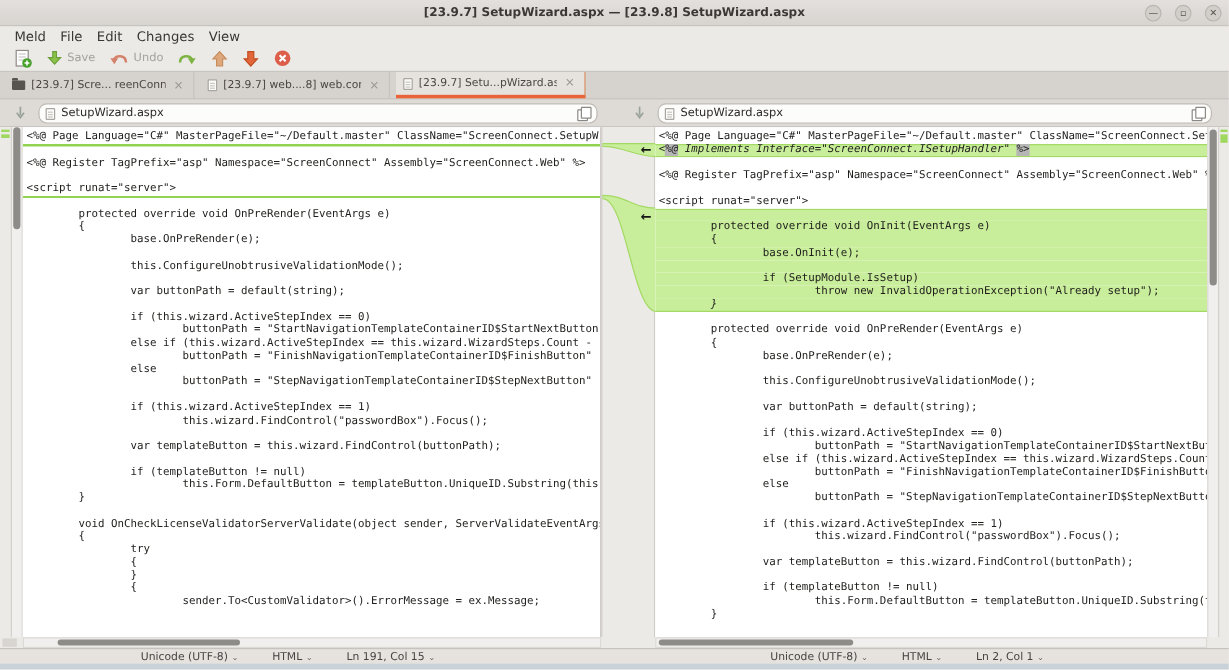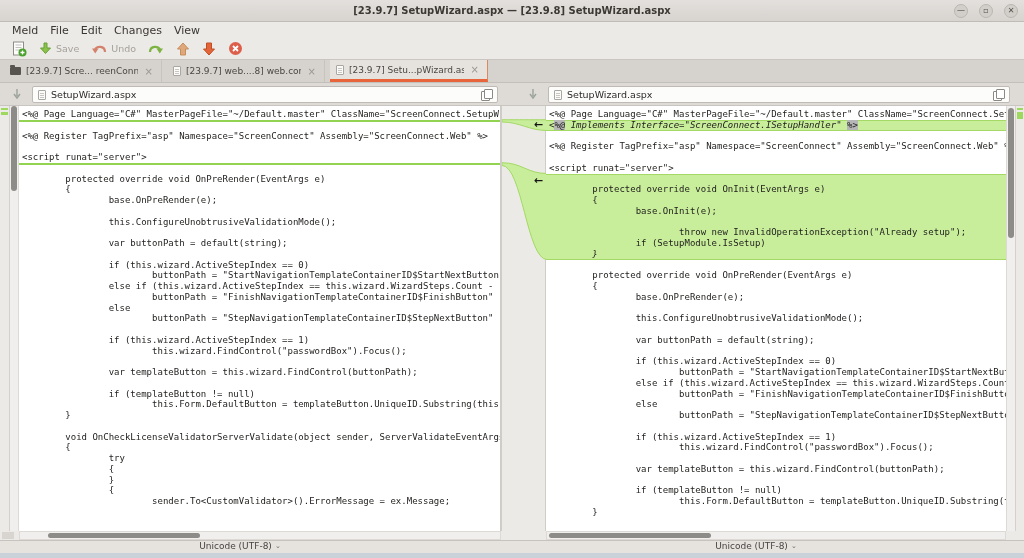--- a/index.html
+++ b/index.html
@@ -34,21 +34,21 @@
   .foldericon { width:11px; height:8px; background:#57534e; border-radius:1px; position:relative; flex:none; }
   .foldericon:before { content:""; position:absolute; top:-2px; left:0; width:5px; height:2px; background:#57534e; border-radius:1px 1px 0 0; }
   .fileicon { width:8px; height:10px; background:#fbfbfa; border:1px solid #aaa6a1; border-radius:1px; flex:none; position:relative; }
   .fileicon:before { content:""; position:absolute; left:1px; top:2px; width:4px; height:1px; background:#c9c5c0; box-shadow:0 2px 0 #c9c5c0, 0 4px 0 #c9c5c0; }
 
   .fileheader { position:absolute; left:0; top:83px; width:1024px; height:23px; background:#dedad6;
     border-bottom:1px solid #c9c5c0; }
   .fh-half { position:absolute; top:0; height:23px; display:flex; align-items:center; }
   .fh-left { left:0; width:512px; }
   .fh-right { left:512px; width:512px; }
-  .entry { height:17px; background:#fcfcfb; border:1px solid #bfbab5; border-radius:2px;
+  .entry { height:17px; background:#fcfcfb; border:1px solid #bfbab5; border-radius:7px;
     display:flex; align-items:center; gap:5px; padding:0 5px; font-size:9.5px; color:#2d2b28; flex:1; }
   .entry-name { flex:1; }
   .copyicon { width:11px; height:11px; position:relative; flex:none; }
   .copyicon:before { content:""; position:absolute; left:0; top:2px; width:7px; height:8px; border:1px solid #8c8884; border-radius:1px; background:#fff; }
   .copyicon:after { content:""; position:absolute; left:3px; top:0; width:7px; height:8px; border:1px solid #8c8884; border-radius:1px; background:#fff; }
 
   
   .main { position:absolute; left:0; top:106px; width:1024px; height:425px; background:#f4f3f1; }
   .map { position:absolute; top:0; height:425px; width:10px; background:#eceae7; }
   .map-l { left:0; border-right:1px solid #d4d0cc; }
@@ -76,21 +76,21 @@
   .merge-arrow { position:absolute; right:2px; font-size:11px; font-weight:bold; color:#141414; line-height:11px; }
 
   
   .hscrollrow { position:absolute; left:0; top:531px; width:1024px; height:9px; background:#eceae7; }
   .htrack { position:absolute; top:0; height:9px; background:#f0efee; border:1px solid #ddd9d5; }
   .hthumb { position:absolute; top:1px; height:5px; background:#8e8c89; border-radius:3px; }
   .corner { position:absolute; left:2px; top:1px; width:12px; height:7px; background:#d8d4d0; }
 
   .statusbar { position:absolute; left:0; top:540px; width:1024px; height:13px; background:#e6e3df;
     border-top:1px solid #c6c2bd; font-size:9px; color:#464340; }
-  .sb-half { position:absolute; top:0; height:13px; display:flex; align-items:center; justify-content:flex-start; gap:16px;flex-direction:column; }
+  .sb-half { position:absolute; top:0; height:13px; display:flex; align-items:center; justify-content:center; gap:28px; }
   .sb-left { left:0; width:512px; padding-right:32px; }
   .sb-right { left:512px; width:512px; padding-right:24px; }
   .sb-item { display:flex; align-items:center; gap:3px; }
   .caret { font-size:7px; color:#6e6a66; }
 
   .bottomstrip { position:absolute; left:0; top:553px; width:1024px; height:5px; background:#c9d2d8; }
 
   svg { display:block; }
 </style>
 </head>
@@ -283,22 +283,22 @@
       <div class="cl ins et eb"><span>&lt;</span><span class="gseg">%@</span><span> Implements Interface="ScreenConnect.ISetupHandler" </span><span class="gseg">%&gt;</span></div>
       <div class="cl"></div>
       <div class="cl">&lt;%@ Register TagPrefix="asp" Namespace="ScreenConnect" Assembly="ScreenConnect.Web" %&gt;</div>
       <div class="cl"></div>
       <div class="cl">&lt;script runat="server"&gt;</div>
       <div class="cl ins et"></div>
       <div class="cl ins">        protected override void OnInit(EventArgs e)</div>
       <div class="cl ins">        {</div>
       <div class="cl ins">                base.OnInit(e);</div>
       <div class="cl ins"></div>
+      <div class="cl ins">                if (SetupModule.IsSetup)</div>
       <div class="cl ins">                        throw new InvalidOperationException("Already setup");</div>
-      <div class="cl ins">                if (SetupModule.IsSetup)</div>
       <div class="cl ins eb">        }</div>
       <div class="cl"></div>
       <div class="cl">        protected override void OnPreRender(EventArgs e)</div>
       <div class="cl">        {</div>
       <div class="cl">                base.OnPreRender(e);</div>
       <div class="cl"></div>
       <div class="cl">                this.ConfigureUnobtrusiveValidationMode();</div>
       <div class="cl"></div>
       <div class="cl">                var buttonPath = default(string);</div>
       <div class="cl"></div>

